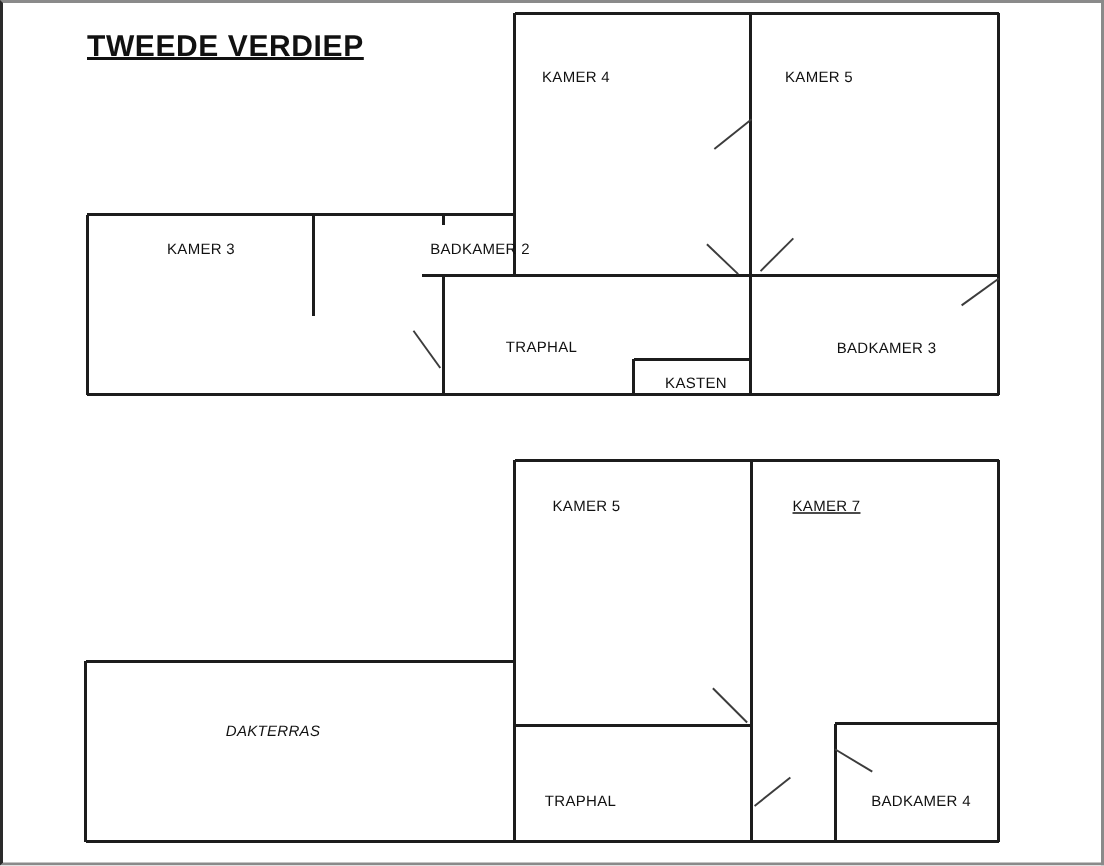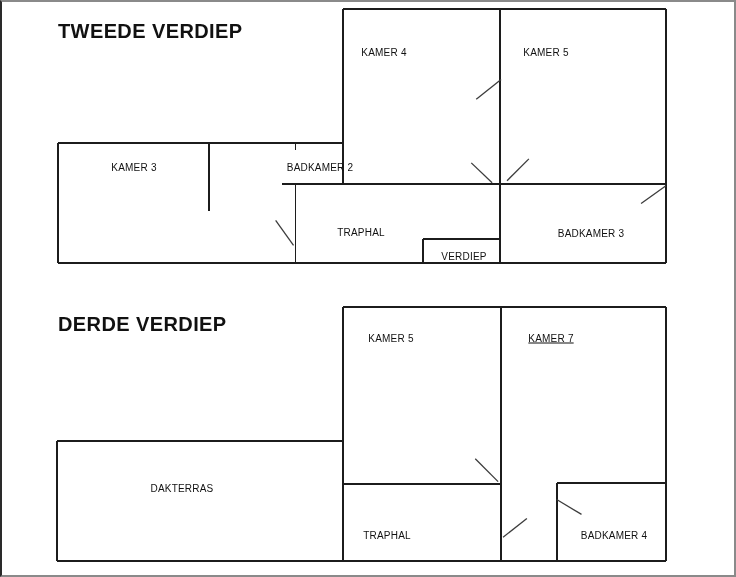--- a/index.html
+++ b/index.html
@@ -72,41 +72,40 @@
       <line x1="55" y1="442" x2="55" y2="563" stroke="#1c1c1c" stroke-width="2" shape-rendering="crispEdges"></line>
       <line x1="55" y1="563" x2="668" y2="563" stroke="#1c1c1c" stroke-width="2" shape-rendering="crispEdges"></line>
       <line x1="343" y1="485" x2="502" y2="485" stroke="#1c1c1c" stroke-width="2" shape-rendering="crispEdges"></line>
       <line x1="558" y1="484" x2="668" y2="484" stroke="#1c1c1c" stroke-width="2" shape-rendering="crispEdges"></line>
       <line x1="558" y1="484" x2="558" y2="563" stroke="#1c1c1c" stroke-width="2" shape-rendering="crispEdges"></line>
       <line x1="476" y1="460" x2="499" y2="483" stroke="#3c3c3c" stroke-width="1.3"></line>
       <line x1="504" y1="539" x2="528" y2="520" stroke="#3c3c3c" stroke-width="1.3"></line>
       <line x1="558" y1="501" x2="583" y2="516" stroke="#3c3c3c" stroke-width="1.3"></line>
     </svg>
 
-  <div class="floor-title" style="left:56px;top:18px;">TWEEDE VERDIEP</div>
+  <div class="floor-title" style="left:56px;top:18px;text-decoration:underline;">TWEEDE VERDIEP</div>
 
   <div class="room-label" style="left:382px;top:50px;">KAMER 4</div>
 
   <div class="room-label" style="left:544px;top:50px;">KAMER 5</div>
 
   <div class="room-label" style="left:132px;top:165px;">KAMER 3</div>
 
   <div class="room-label" style="left:270px;top:165px;margin-left:48px;">BADKAMER 2</div>
 
   <div class="room-label" style="left:359px;top:230px;">TRAPHAL</div>
 
-  <div class="room-label small-label" style="left:462px;top:254px;">VERDIEP</div>
+  <div class="room-label small-label" style="left:462px;top:254px;">KASTEN</div>
 
   <div class="room-label" style="left:589px;top:231px;">BADKAMER 3</div>
 
-  <div class="floor-title" style="left:56px;top:311px;">DERDE VERDIEP</div>
 
   <div class="room-label" style="left:389px;top:336px;">KAMER 5</div>
 
   <div class="room-label" style="left:549px;top:336px;text-decoration:underline;">KAMER 7</div>
 
-  <div class="room-label" style="left:180px;top:486px;">DAKTERRAS</div>
+  <div class="room-label" style="left:180px;top:486px;font-style:italic;">DAKTERRAS</div>
 
   <div class="room-label" style="left:385px;top:533px;">TRAPHAL</div>
 
   <div class="room-label" style="left:612px;top:533px;">BADKAMER 4</div>
 
 </div>
 
 </body></html>

